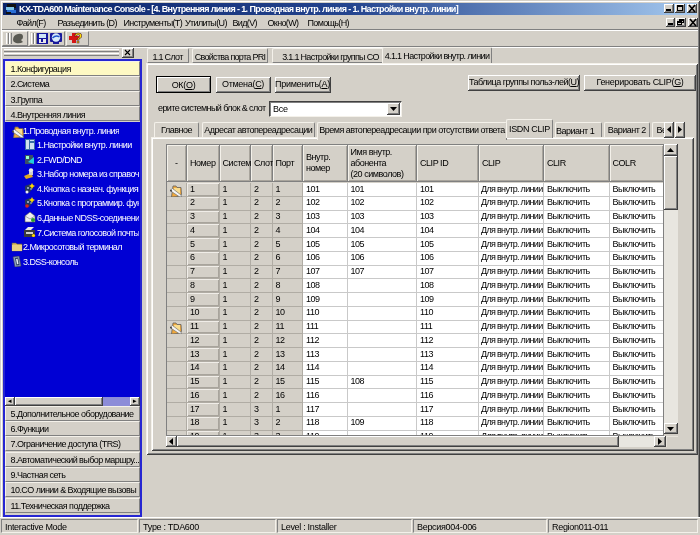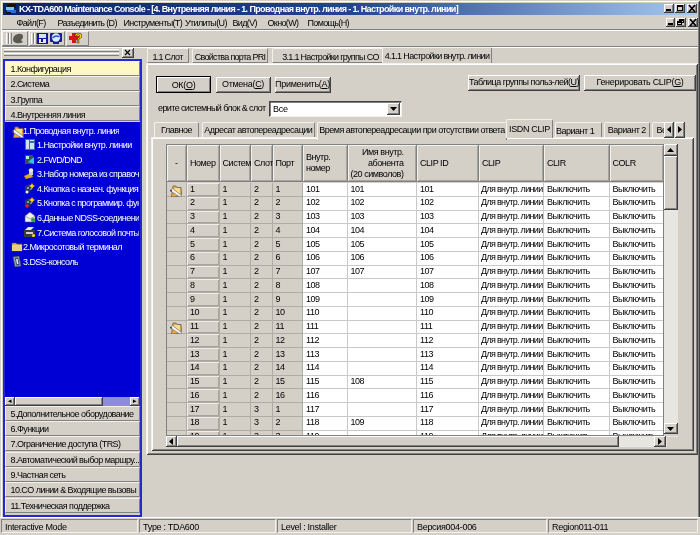--- a/index.html
+++ b/index.html
@@ -206,21 +206,21 @@
 <div style="position:absolute;left:84.5px;top:0;width:21.5px;height:37px;border-right:1px solid #808080;border-bottom:1px solid #808080;background:#d4d0c8;box-shadow: inset 1px 1px 0 #f4f1ea, inset -1px -1px 0 #a8a49c;display:flex;align-items:center;justify-content:flex-start;padding:0 0 0 3px;">
       <div style="line-height:11px;letter-spacing:-0.45px;white-space:nowrap;">Слот</div>
     </div>
 <div style="position:absolute;left:106.0px;top:0;width:30.5px;height:37px;border-right:1px solid #808080;border-bottom:1px solid #808080;background:#d4d0c8;box-shadow: inset 1px 1px 0 #f4f1ea, inset -1px -1px 0 #a8a49c;display:flex;align-items:center;justify-content:flex-start;padding:0 0 0 3px;">
       <div style="line-height:11px;letter-spacing:-0.45px;white-space:nowrap;">Порт</div>
     </div>
 <div style="position:absolute;left:136.5px;top:0;width:44.5px;height:37px;border-right:1px solid #808080;border-bottom:1px solid #808080;background:#d4d0c8;box-shadow: inset 1px 1px 0 #f4f1ea, inset -1px -1px 0 #a8a49c;display:flex;align-items:center;justify-content:flex-start;padding:0 0 0 3px;">
       <div style="line-height:11px;letter-spacing:-0.45px;white-space:nowrap;">Внутр.<br>номер</div>
     </div>
 <div style="position:absolute;left:181.0px;top:0;width:69.5px;height:37px;border-right:1px solid #808080;border-bottom:1px solid #808080;background:#d4d0c8;box-shadow: inset 1px 1px 0 #f4f1ea, inset -1px -1px 0 #a8a49c;display:flex;align-items:center;justify-content:flex-start;padding:0 0 0 3px;">
-      <div style="line-height:11px;letter-spacing:-0.45px;white-space:nowrap;text-align:right;">Имя внутр.<br>абонента<br>(20 символов)</div>
+      <div style="line-height:11px;letter-spacing:-0.45px;white-space:nowrap;">Имя внутр.<br>абонента<br>(20 символов)</div>
     </div>
 <div style="position:absolute;left:312.5px;top:0;width:65px;height:37px;border-right:1px solid #808080;border-bottom:1px solid #808080;background:#d4d0c8;box-shadow: inset 1px 1px 0 #f4f1ea, inset -1px -1px 0 #a8a49c;display:flex;align-items:center;justify-content:flex-start;padding:0 0 0 3px;">
       <div style="line-height:11px;letter-spacing:-0.45px;white-space:nowrap;">CLIP</div>
     </div>
 <div style="position:absolute;left:250.5px;top:0;width:62px;height:37px;border-right:1px solid #808080;border-bottom:1px solid #808080;background:#d4d0c8;box-shadow: inset 1px 1px 0 #f4f1ea, inset -1px -1px 0 #a8a49c;display:flex;align-items:center;justify-content:flex-start;padding:0 0 0 3px;">
       <div style="line-height:11px;letter-spacing:-0.45px;white-space:nowrap;">CLIP ID</div>
     </div>
 <div style="position:absolute;left:443.0px;top:0;width:54.5px;height:37px;border-right:1px solid #808080;border-bottom:1px solid #808080;background:#d4d0c8;box-shadow: inset 1px 1px 0 #f4f1ea, inset -1px -1px 0 #a8a49c;display:flex;align-items:center;justify-content:flex-start;padding:0 0 0 3px;">
       <div style="line-height:11px;letter-spacing:-0.45px;white-space:nowrap;">COLR</div>
     </div>

